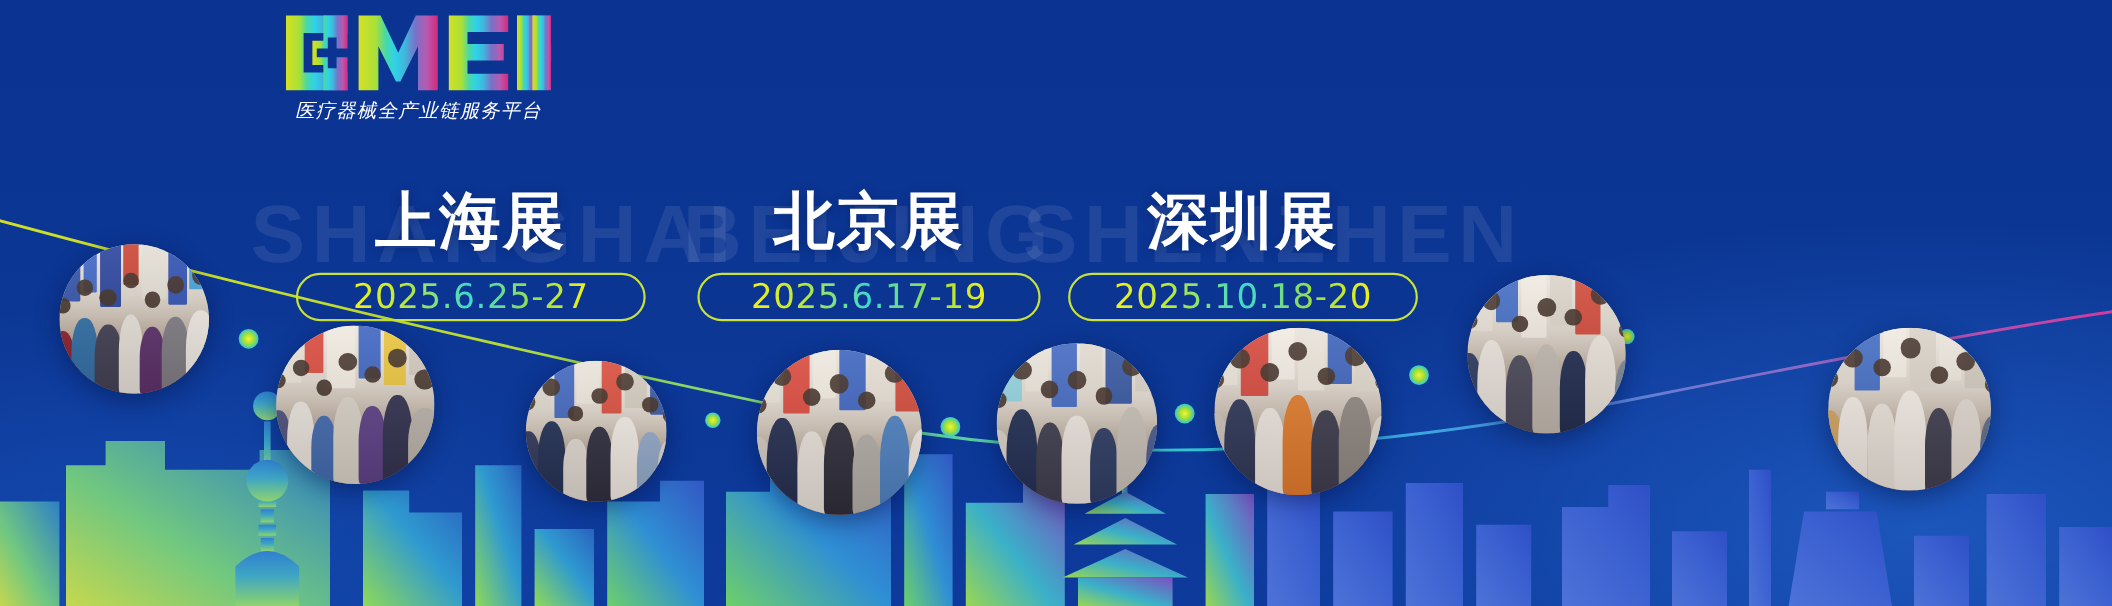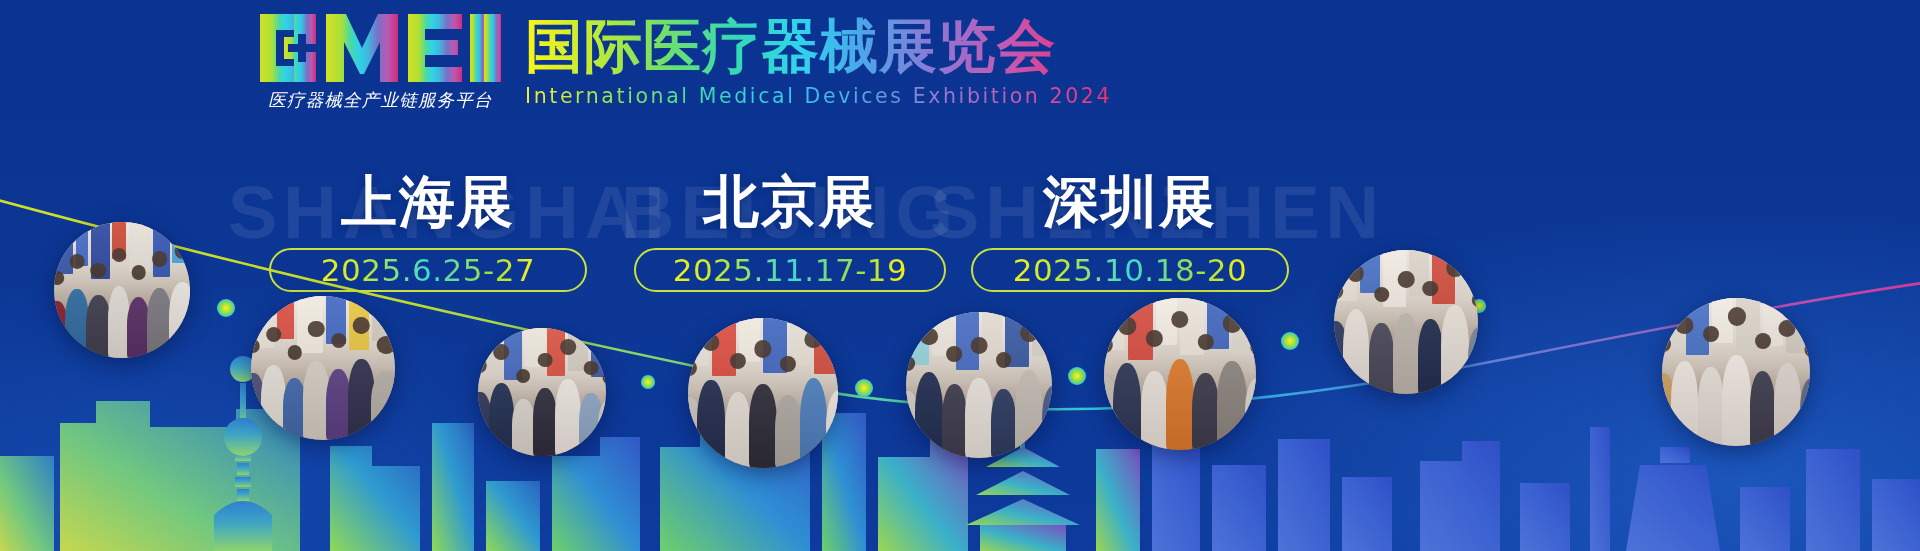--- a/index.html
+++ b/index.html
@@ -262,41 +262,37 @@
             <rect x="249" y="2" width="0" height="68"></rect>
           </g>
           <g fill="url(#gLogo)">
             <rect x="226" y="2" width="17" height="68"></rect>
           </g>
         </svg>
       </div>
       <div class="logo-tagline">医疗器械全产业链服务平台</div>
     </div>
 
-    <div class="title-block">
-      <div class="title-cn">国际医疗器械展览会</div>
-      <div class="title-en">International Medical Devices Exhibition 2024</div>
-    </div>
   </div>
 
   <div class="cities">
 
     <div class="city" id="city-0">
       <div class="city-wm">SHANGHAI</div>
       <div class="city-name">上海展</div>
       <div class="date-badge">
         <span class="date-text">2025.6.25-27</span>
       </div>
     </div>
 
     <div class="city" id="city-1">
       <div class="city-wm">BEIJING</div>
       <div class="city-name">北京展</div>
       <div class="date-badge">
-        <span class="date-text">2025.11.17-19</span>
+        <span class="date-text">2025.6.17-19</span>
       </div>
     </div>
 
     <div class="city" id="city-2">
       <div class="city-wm">SHENZHEN</div>
       <div class="city-name">深圳展</div>
       <div class="date-badge">
         <span class="date-text">2025.10.18-20</span>
       </div>
     </div>

